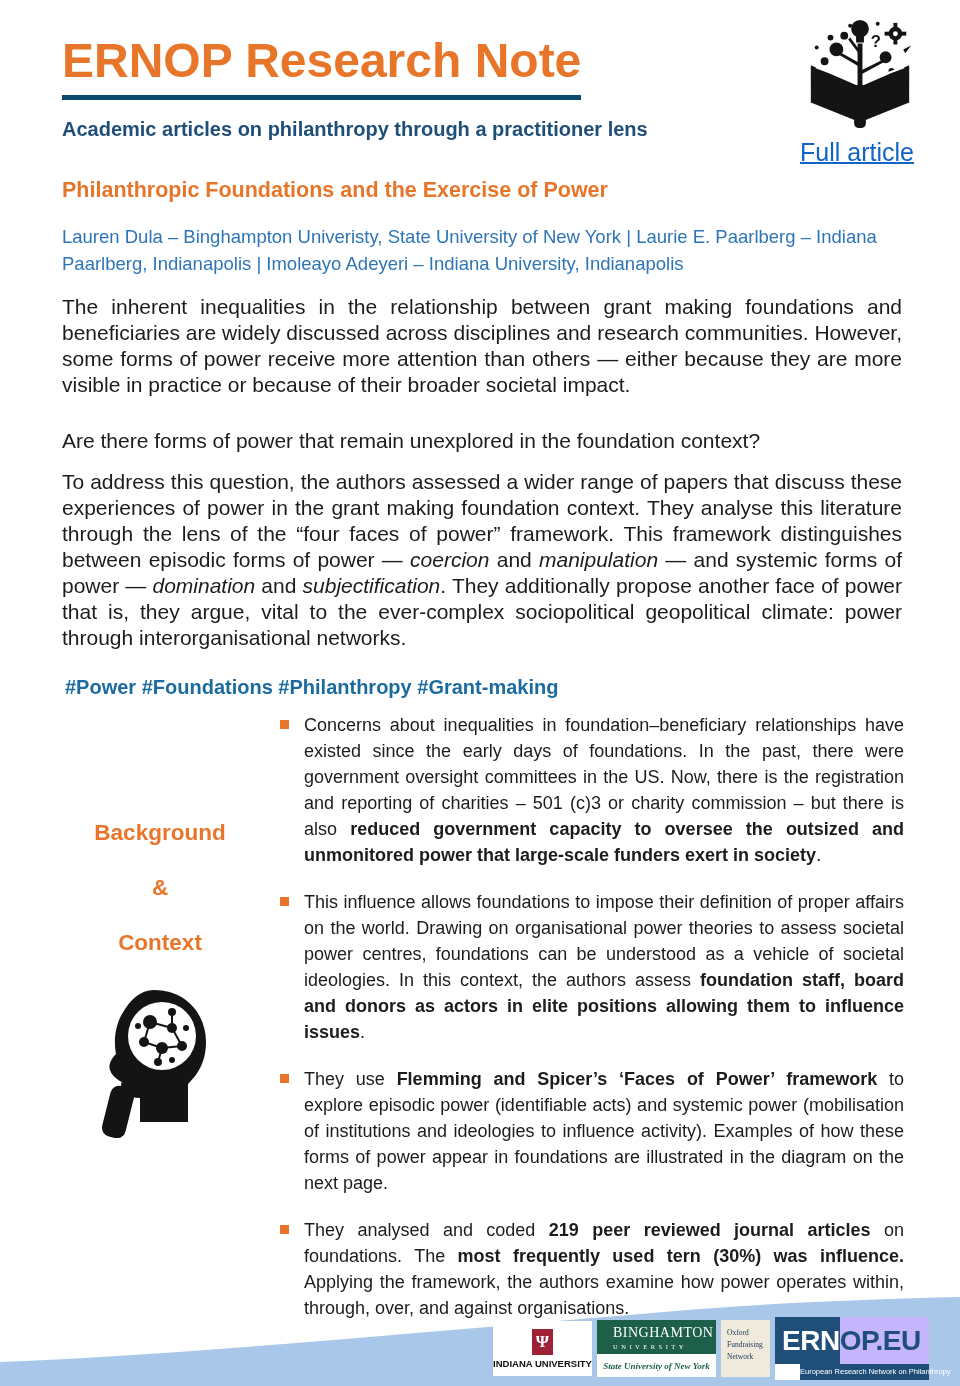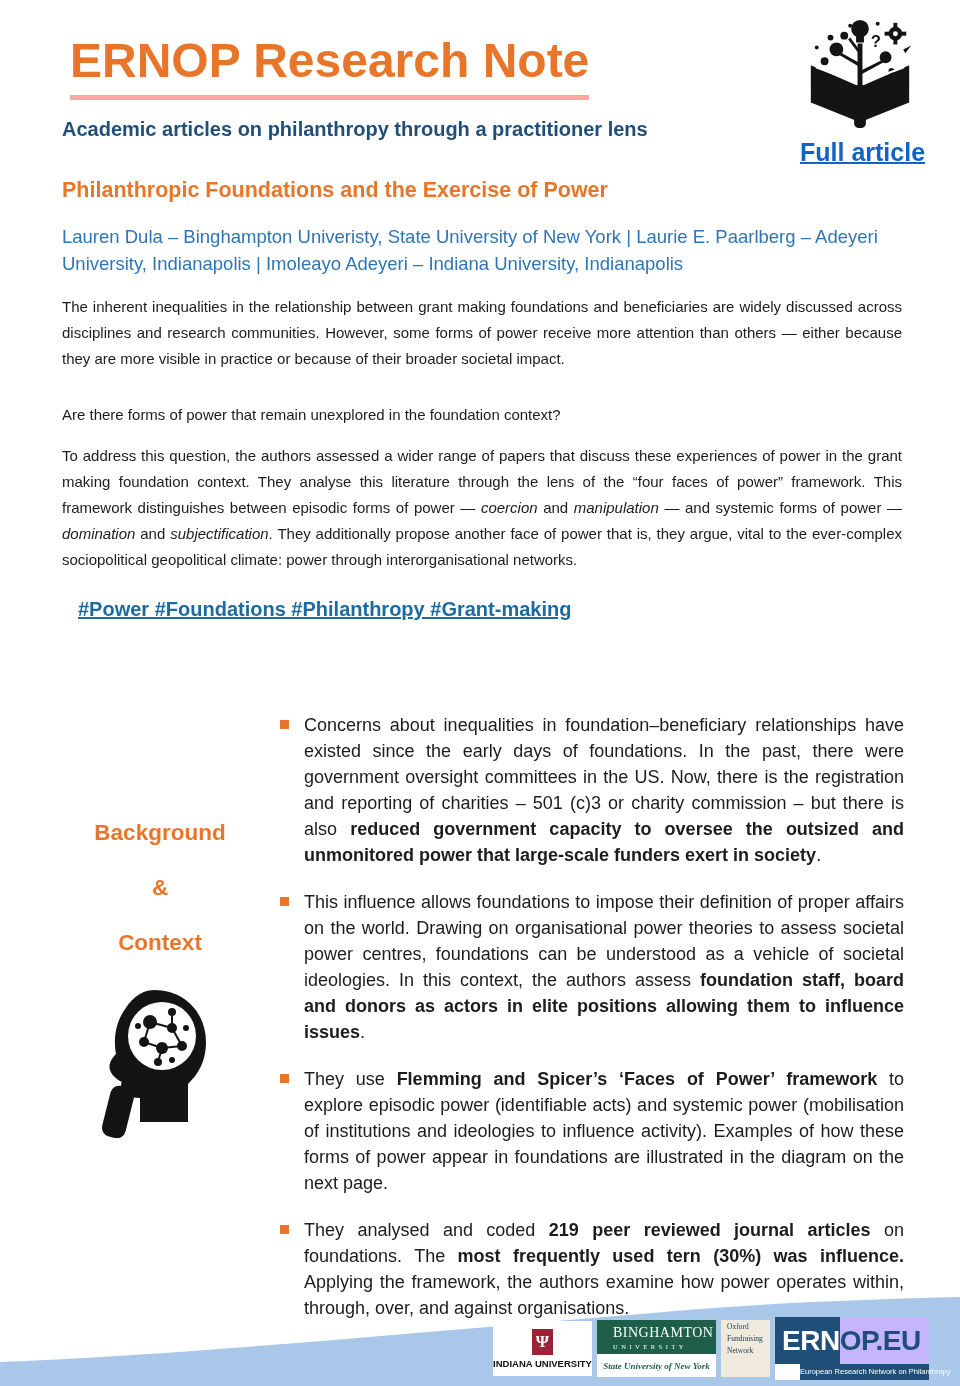--- a/index.html
+++ b/index.html
@@ -5,45 +5,45 @@
   * { box-sizing: border-box; }
   body { margin: 0; background: #888; font-family: "Liberation Sans", sans-serif; }
   .page {
     position: relative; width: 960px; height: 1386px; margin: 0 auto;
     background: #ffffff; overflow: hidden;
     font-family: "Liberation Sans", sans-serif;
   }
 
   
   .title {
-    position: absolute; left: 70px; top: 36px; margin: 0;
+    position: absolute; left: 62px; top: 36px; margin: 0;
     font-size: 48px; font-weight: bold; color: #E8762A;
-    line-height: 1.05; padding-bottom: 9px; border-bottom: 5px solid #fca5a5;
+    line-height: 1.05; padding-bottom: 9px; border-bottom: 5px solid #0c4a6e;
     display: inline-block;
   }
   .subtitle {
     position: absolute; left: 62px; top: 118px;
     font-size: 20px; font-weight: bold; color: #1F4E79;
   }
   .brand-logo { position: absolute; left: 800px; top: 14px; width: 120px; height: 118px; }
   .full-article {
     position: absolute; left: 800px; top: 138px;
-    font-size: 25px; font-weight: bold; color: #1263C6;
+    font-size: 25px; font-weight: normal; color: #1263C6;
     text-decoration: underline; text-decoration-thickness: 2px; cursor: pointer;
   }
 
   
   .main { position: absolute; left: 62px; top: 178px; width: 840px; }
   .heading { margin: 0 0 20px 0; font-size: 21.5px; font-weight: bold; color: #E8762A; }
   .authors { margin: 0 0 17px 0; font-size: 18.5px; line-height: 27px; color: #2E75B6; }
-  .body-text { font-size: 15px; line-height: 26px; color: #1c1c1c; margin: 0; }
+  .body-text { font-size: 21px; line-height: 26px; color: #1c1c1c; margin: 0; }
   .just { text-align: justify; }
   .para1 { margin-bottom: 30px; }
   .question { margin-bottom: 15px; }
-  .hashtags { margin: 25px 0 0 16px; font-size: 20px; font-weight: bold; color: #1C6BA0; text-decoration: underline; }
+  .hashtags { margin: 25px 0 0 3px; font-size: 20px; font-weight: bold; color: #1C6BA0; }
 
   
   .side-label {
     position: absolute; left: 62px; top: 820px; width: 196px;
     text-align: center; color: #E8762A; font-weight: bold; font-size: 22.5px;
   }
   .side-label .line { margin-bottom: 29px; }
   .head-icon { position: absolute; left: 76px; top: 982px; width: 146px; height: 156px; }
 
   .bullets {
@@ -80,21 +80,21 @@
   .bu-univ { font-size: 6.5px; letter-spacing: 3.5px; margin-top: 2px; }
   .bu-bottom {
     flex: 1; display: flex; align-items: center; justify-content: center;
     font-family: "Liberation Serif", serif; font-style: italic; font-weight: bold;
     color: #1E5F49; font-size: 9px; white-space: nowrap;
   }
 
   .logo-ofn {
     width: 49px; height: 57px; background: #F0EADC; color: #23405E;
     font-family: "Liberation Serif", serif; font-size: 7.5px; line-height: 1.6;
-    padding: 1px 0 0 6px;
+    padding: 7px 0 0 6px;
   }
 
   .logo-ernop { width: 154px; height: 63px; display: flex; flex-direction: column; background: #fff; }
   .ernop-top { display: flex; height: 47px; font-weight: bold; font-size: 28px; letter-spacing: -0.5px; }
   .ernop-left { background: #1F4E79; color: #fff; display: flex; align-items: center; padding-left: 7px; }
   .ernop-right { background: #c4b5fd; color: #1F4E79; flex: 1; display: flex; align-items: center; }
   .ernop-bottom {
     height: 16px; background: #1F4E79; color: #fff; font-size: 7.5px;
     text-align: center; line-height: 16px; white-space: nowrap; margin-left: 25px;
   }
@@ -145,21 +145,21 @@
       <circle cx="96" cy="20" r="2.5"></circle>
       <rect x="14" y="60" width="40" height="2" transform="rotate(20 34 61)"></rect>
       <rect x="66" y="60" width="40" height="2" transform="rotate(-20 86 61)"></rect>
     </g>
   </svg>
 
   <a class="full-article">Full article</a>
 
   <div class="main">
     <h2 class="heading">Philanthropic Foundations and the Exercise of Power</h2>
-    <p class="authors">Lauren Dula – Binghampton Univeristy, State University of New York | Laurie E. Paarlberg – Adeyeri University, Indianapolis | Imoleayo Adeyeri – Indiana University, Indianapolis</p>
+    <p class="authors">Lauren Dula – Binghampton Univeristy, State University of New York | Laurie E. Paarlberg – Indiana Paarlberg, Indianapolis | Imoleayo Adeyeri – Indiana University, Indianapolis</p>
     <p class="body-text just para1">The inherent inequalities in the relationship between grant making foundations and beneficiaries are widely discussed across disciplines and research communities. However, some forms of power receive more attention than others — either because they are more visible in practice or because of their broader societal impact.</p>
     <p class="body-text question">Are there forms of power that remain unexplored in the foundation context?</p>
     <p class="body-text just"><span>To address this question, the authors assessed a wider range of papers that discuss these experiences of power in the grant making foundation context. They analyse this literature through the lens of the “four faces of power” framework. This framework distinguishes between episodic forms of power — </span><span style="font-style: italic;">coercion</span><span> and </span><span style="font-style: italic;">manipulation</span><span> — and systemic forms of power — </span><span style="font-style: italic;">domination</span><span> and </span><span style="font-style: italic;">subjectification</span><span>. They additionally propose another face of power that is, they argue, vital to the ever-complex sociopolitical geopolitical climate: power through interorganisational networks.</span></p>
     <p class="hashtags">#Power #Foundations #Philanthropy #Grant-making</p>
   </div>
 
   <div class="side-label">
     <div class="line">Background</div>
     <div class="line">&amp;</div>
     <div class="line">Context</div>

